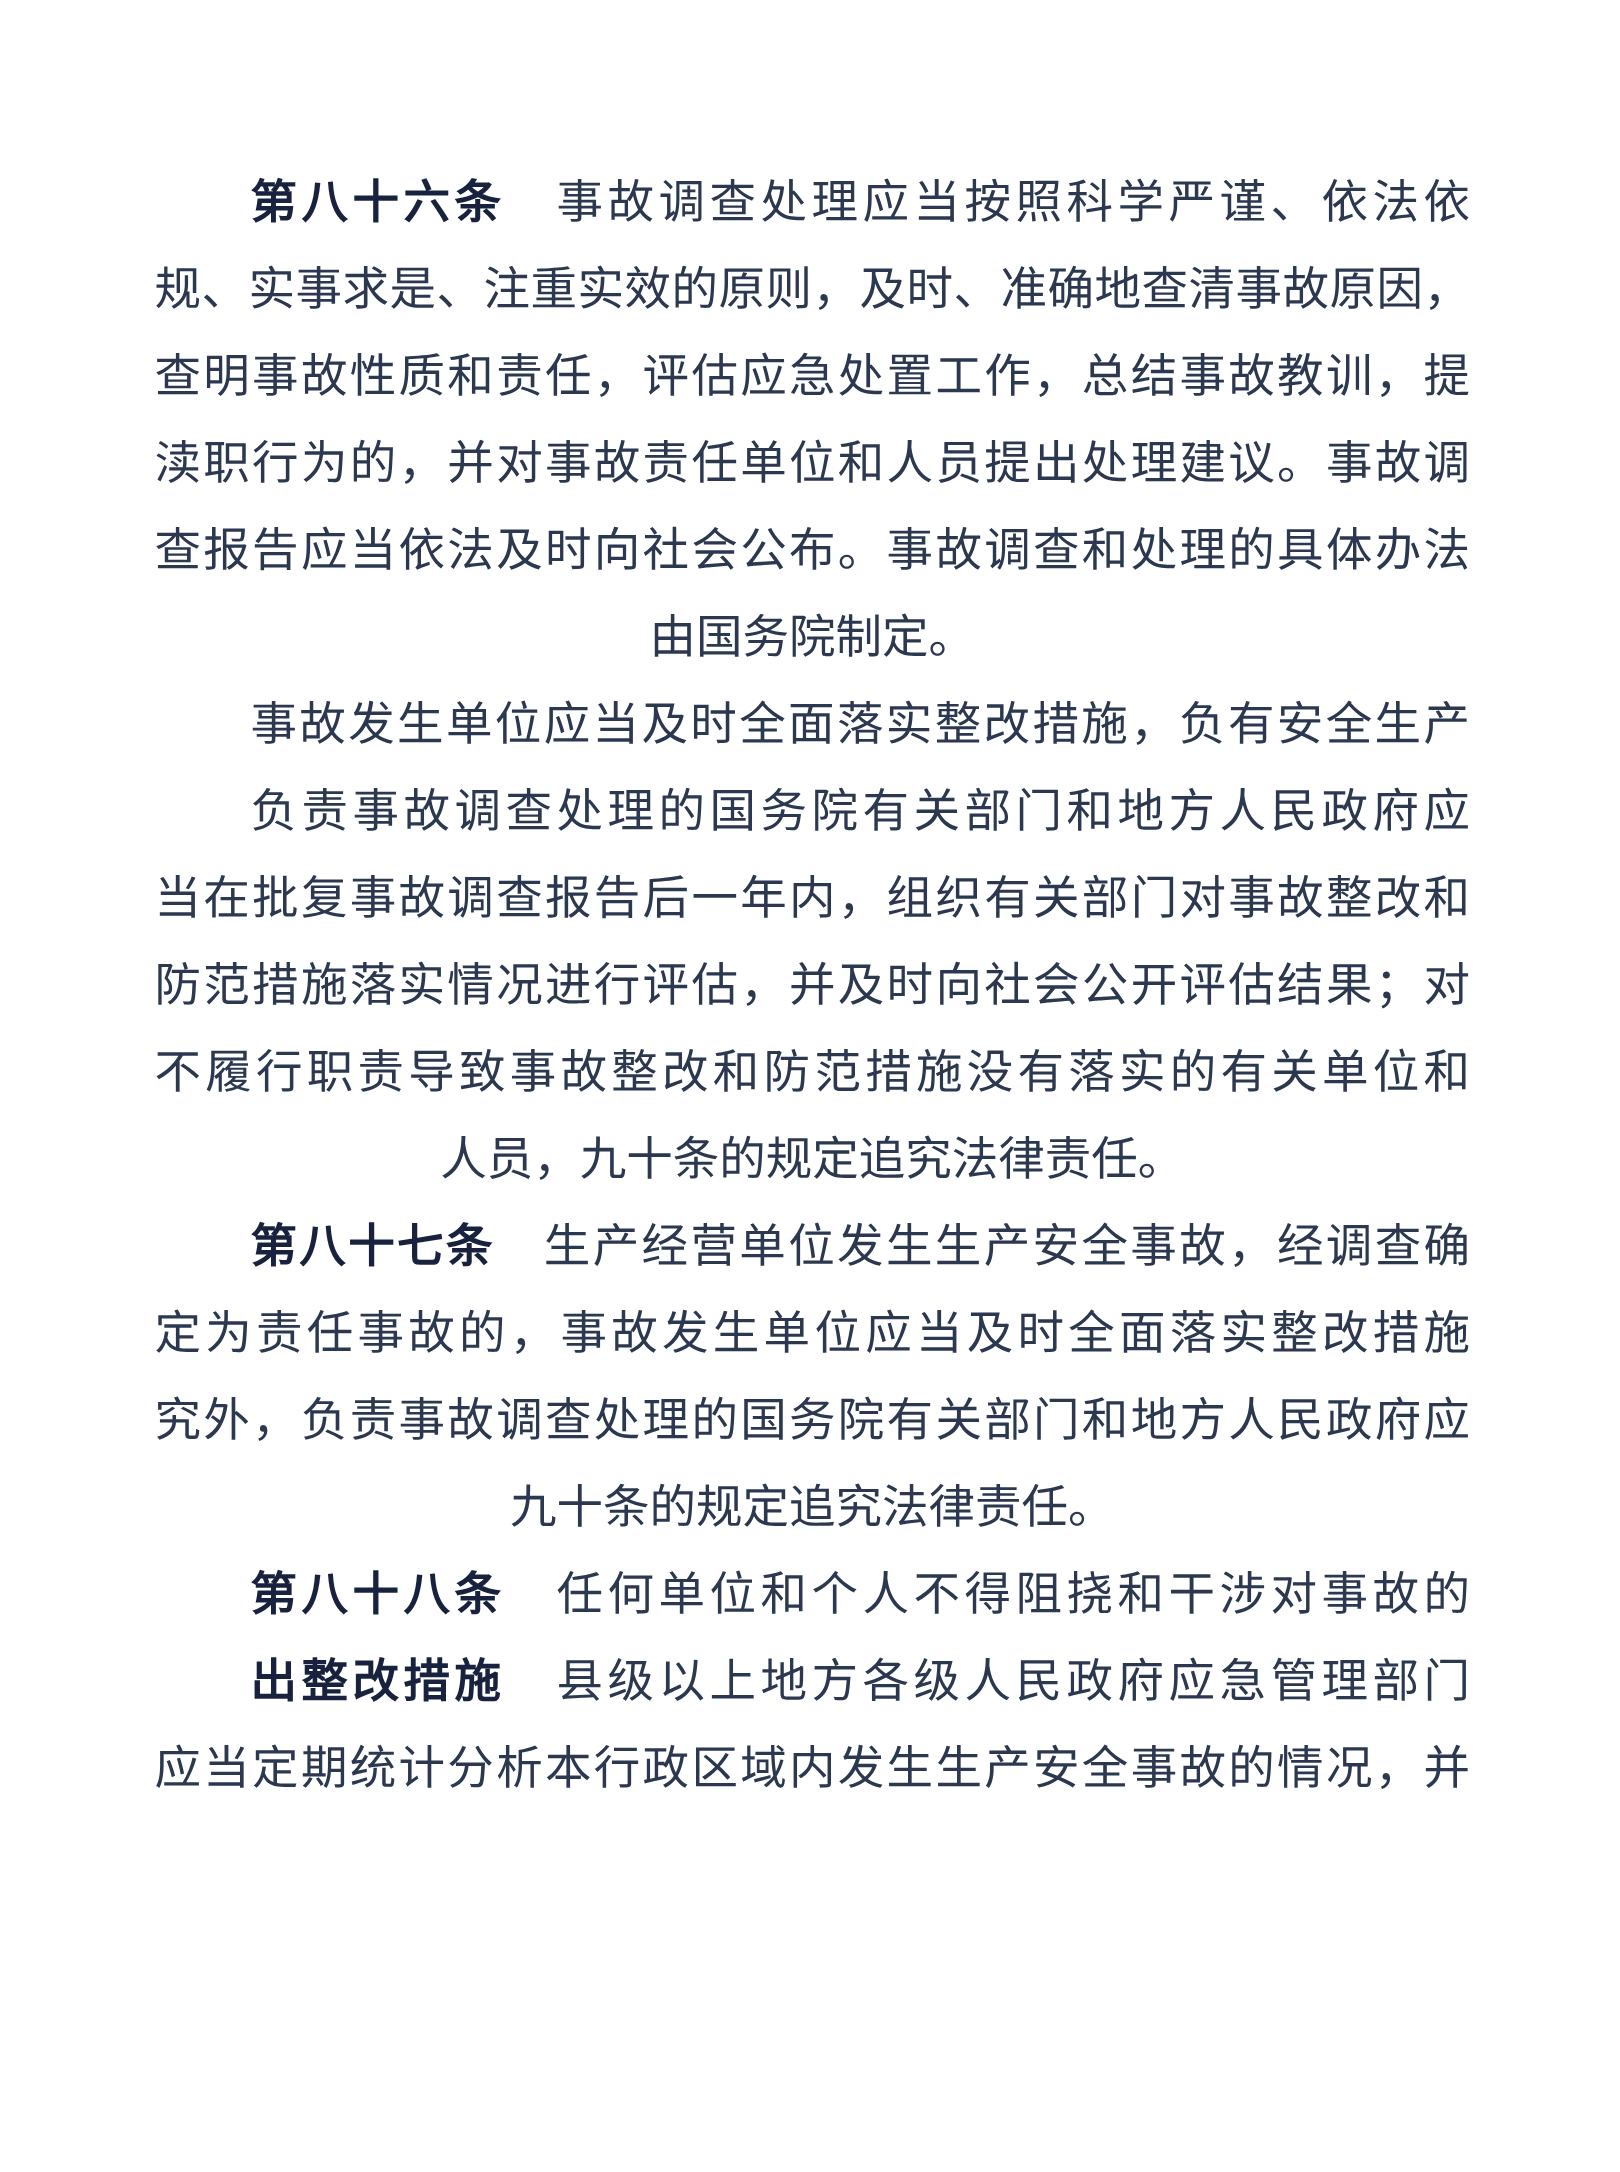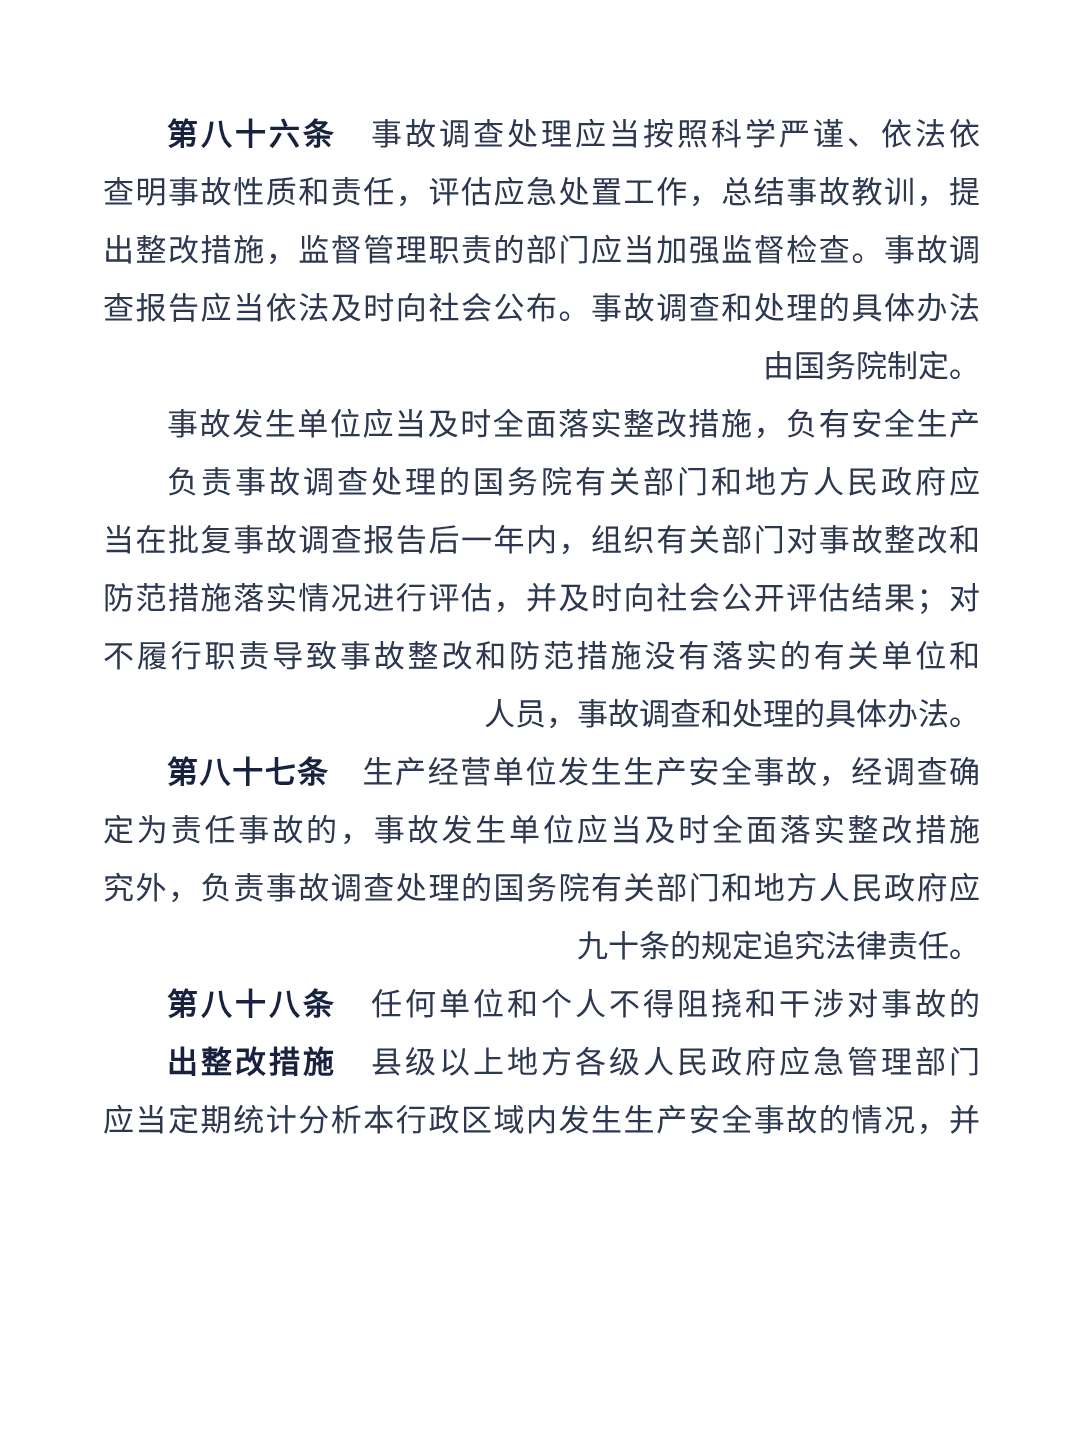--- a/index.html
+++ b/index.html
@@ -25,21 +25,21 @@
     width: 877px;
     overflow: hidden;
   }
   .line {
     font-family: "Liberation Serif", "DejaVu Serif", serif;
     font-size: 31px;
     line-height: 58px;
     height: 58px;
     color: #2c3850;
     white-space: nowrap;
-    text-align: right;
+    text-align: center;
   }
   .line.just {
     text-align: justify;
     text-align-last: justify;
     -moz-text-align-last: justify;
   }
   .line.first {
     text-indent: 64px;
   }
   .art {
@@ -47,30 +47,31 @@
     color: #18223f;
     font-family: Liberation Mono, monospace;
   }
 </style>
 </head>
 <body>
 
 <div class="page">
   <div class="doc" id="doc">
       <div class="line just first"><span class="art">第八十六条</span>　事故调查处理应当按照科学严谨、依法依</div>
+      <div class="line just">规、实事求是、注重实效的原则，及时、准确地查清事故原因，</div>
       <div class="line just">查明事故性质和责任，评估应急处置工作，总结事故教训，提</div>
-      <div class="line just">出整改措施，监督管理职责的部门应当加强监督检查。事故调</div>
+      <div class="line just">渎职行为的，并对事故责任单位和人员提出处理建议。事故调</div>
       <div class="line just">查报告应当依法及时向社会公布。事故调查和处理的具体办法</div>
       <div class="line">由国务院制定。</div>
       <div class="line just first">事故发生单位应当及时全面落实整改措施，负有安全生产</div>
       <div class="line just first">负责事故调查处理的国务院有关部门和地方人民政府应</div>
       <div class="line just">当在批复事故调查报告后一年内，组织有关部门对事故整改和</div>
       <div class="line just">防范措施落实情况进行评估，并及时向社会公开评估结果；对</div>
       <div class="line just">不履行职责导致事故整改和防范措施没有落实的有关单位和</div>
-      <div class="line">人员，事故调查和处理的具体办法。</div>
+      <div class="line">人员，九十条的规定追究法律责任。</div>
       <div class="line just first"><span class="art">第八十七条</span>　生产经营单位发生生产安全事故，经调查确</div>
       <div class="line just">定为责任事故的，事故发生单位应当及时全面落实整改措施</div>
       <div class="line just">究外，负责事故调查处理的国务院有关部门和地方人民政府应</div>
       <div class="line">九十条的规定追究法律责任。</div>
       <div class="line just first"><span class="art">第八十八条</span>　任何单位和个人不得阻挠和干涉对事故的</div>
       <div class="line just first"><span class="art">出整改措施</span>　县级以上地方各级人民政府应急管理部门</div>
       <div class="line just">应当定期统计分析本行政区域内发生生产安全事故的情况，并</div>
     </div>
 </div>
 

